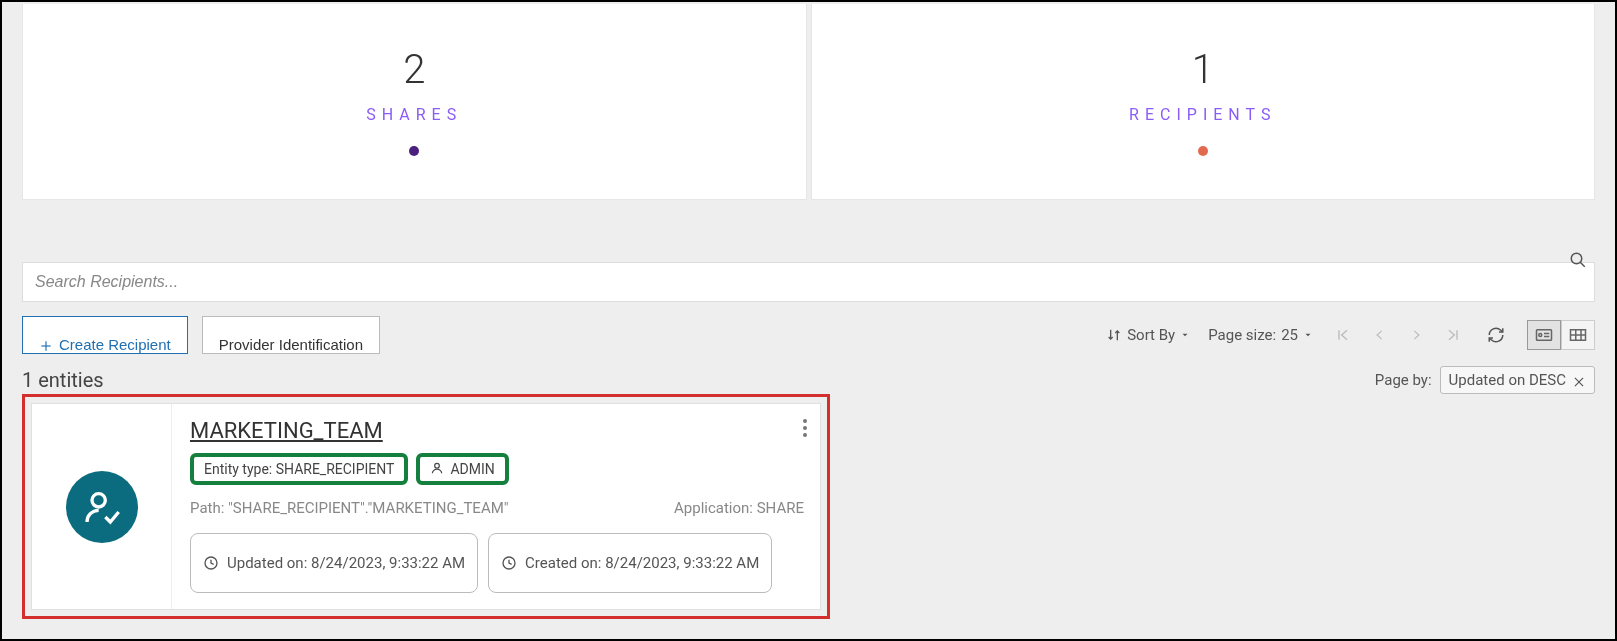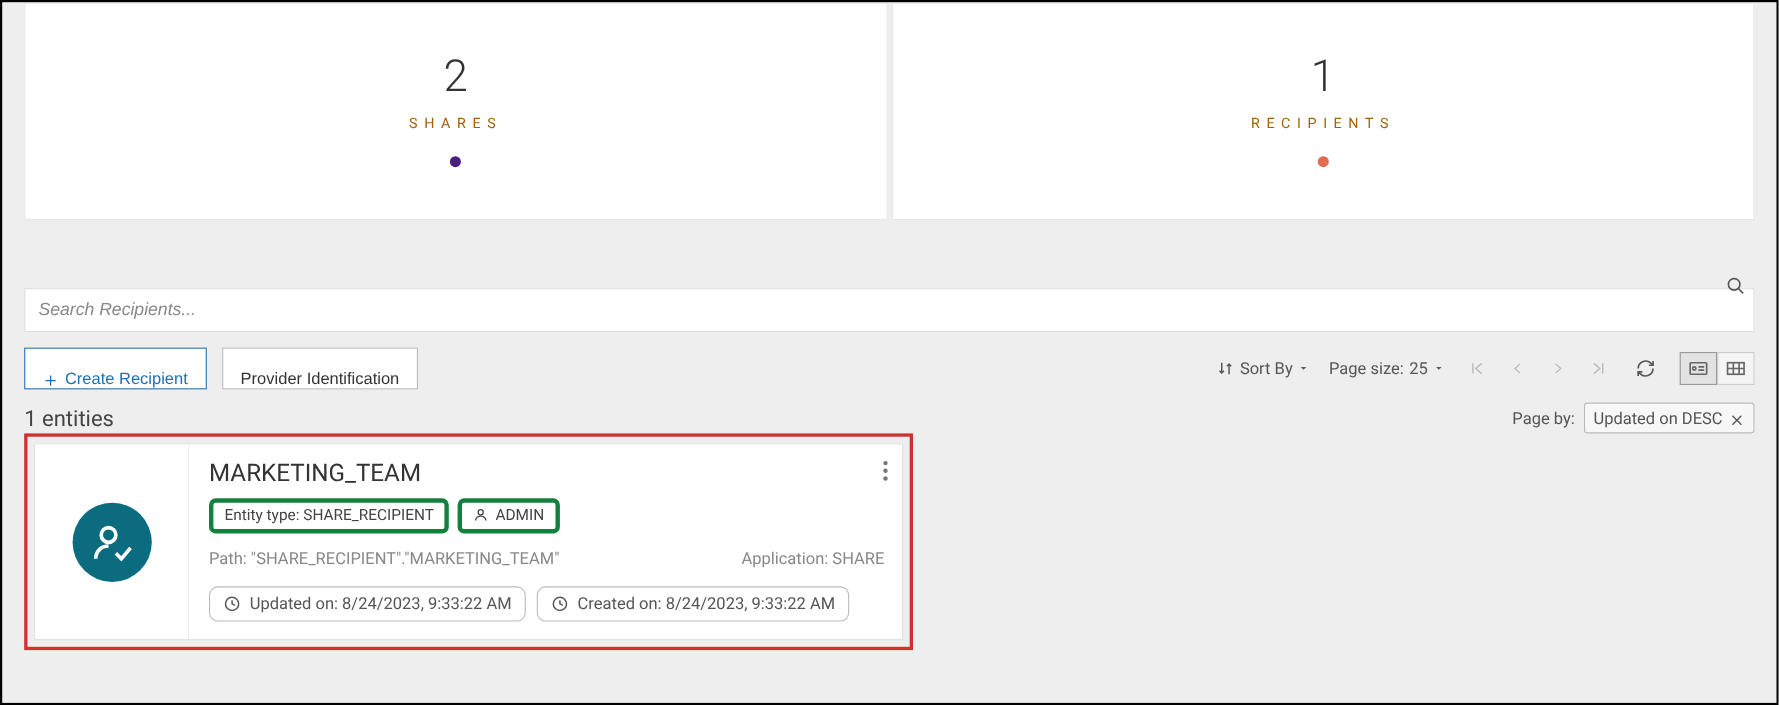--- a/index.html
+++ b/index.html
@@ -40,23 +40,23 @@
     padding-top: 42px;
     cursor: pointer;
   }
   .stat-value {
     font-size: 40px;
     font-weight: 300;
     color: #333;
   }
   .stat-label {
     margin-top: 12px;
-    font-size: 13px;
+    font-size: 16px;
     letter-spacing: 6px;
-    color: #a16207;
+    color: #8b5cf6;
     text-transform: uppercase;
   }
   .stat-dot {
     width: 10px;
     height: 10px;
     border-radius: 50%;
     margin-top: 22px;
   }
   .dot-purple { background: #4b1f7e; }
   .dot-orange { background: #e26a4e; }
@@ -221,20 +221,21 @@
   .card-body {
     flex:1;
     padding: 14px 16px 16px 18px;
     position:relative;
   }
   .card-title {
     font-size: 22px;
     color: #333;
     margin-bottom: 10px;
     font-weight: 400;
+    text-decoration: underline;
   }
   .kebab {
     position:absolute;
     top: 14px;
     right: 12px;
     cursor:pointer;
     color:#777;
     background:none;
     border:none;
   }
@@ -265,21 +266,21 @@
   .date-row {
     display:flex;
     gap: 10px;
   }
   .date-pill {
     display:inline-flex;
     align-items:center;
     gap:8px;
     border:1px solid #bbb;
     border-radius: 8px;
-    padding: 6px 12px;
+    padding: 20px 12px;
     font-size: 15px;
     color:#555;
   }
 
   svg { display:block; }
 </style>
 </head>
 <body>
 
 <div class="outer">

